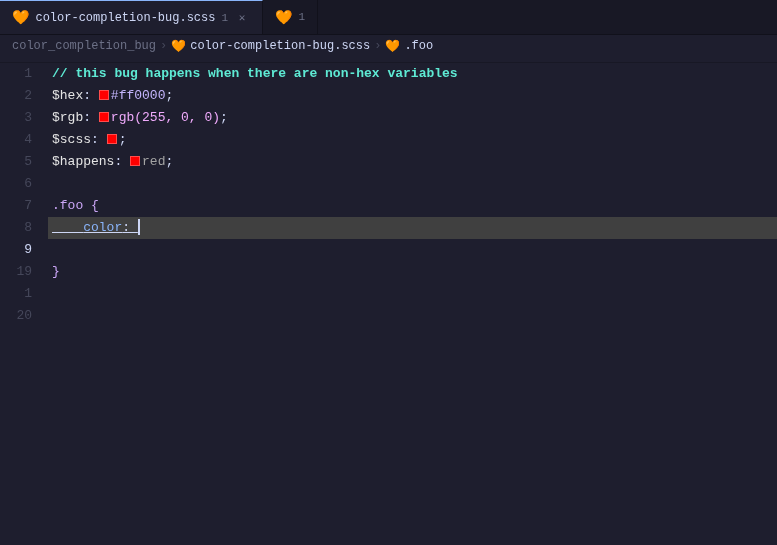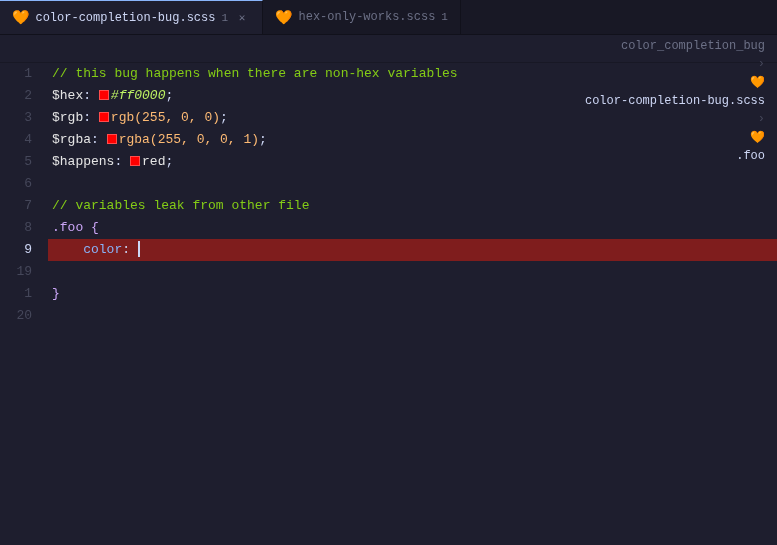--- a/index.html
+++ b/index.html
@@ -60,29 +60,28 @@
       display: flex;
       align-items: center;
       justify-content: center;
       border-radius: 3px;
       cursor: pointer;
     }
 
     
     .breadcrumb {
       display: flex;
-      align-items: flex-end;
+      align-items: flex-start;
       padding: 4px 12px;
       background-color: #1e1e2e;
       color: #6c7086;
       font-size: 12px;
       gap: 4px;
       border-bottom: 1px solid #181825;
       height: 28px;
-      flex-direction: column;
     }
 
     .breadcrumb-sep {
       color: #45475a;
     }
 
     .breadcrumb-scss-icon {
       color: #f38ba8;
     }
 
@@ -131,46 +130,47 @@
     .code-line {
       display: flex;
       align-items: center;
       height: 22px;
       line-height: 22px;
       padding-left: 4px;
       white-space: pre;
     }
 
     .code-line.active-line {
-      background-color: #7f1d1d;
+      background-color: #404040;
+      text-decoration: underline;
     }
 
     
     .color-swatch {
       display: inline-block;
       width: 10px;
       height: 10px;
       border: 1px solid rgba(255,255,255,0.3);
       margin-right: 2px;
       vertical-align: middle;
       position: relative;
       top: -1px;
     }
 
     
-    .c-comment { color: #84cc16; }
+    .c-comment { color: #5eead4; font-weight: bold; }
     .c-variable { color: #e5e5e5; }
     .c-selector { color: #cba6f7; }
     .c-brace { color: #cba6f7; }
     .c-keyword { color: #89b4fa; }
     .c-punct { color: #cdd6f4; }
     .c-plain { color: #cdd6f4; }
-    .c-hash { color: #bef264; font-style: italic; }
-    .c-func { color: #fdba74; }
-    .c-red-name { color: #e5e5e5; }
+    .c-hash { color: #c4b5fd; }
+    .c-func { color: #f0abfc; }
+    .c-red-name { color: #a3a3a3; }
 
     .cursor {
       display: inline-block;
       width: 2px;
       height: 16px;
       background-color: #cdd6f4;
       vertical-align: middle;
       animation: blink 1s infinite;
       position: relative;
       top: -1px;
@@ -186,21 +186,20 @@
 
 <div class="tab-bar">
   <div class="tab active">
     <span class="tab-icon">🧡</span>
     <span>color-completion-bug.scss</span>
     <span style="font-size:11px;color:#6c7086;">1</span>
     <span class="tab-close">✕</span>
   </div>
   <div class="tab">
     <span class="tab-icon">🧡</span>
-    <span>hex-only-works.scss</span>
     <span style="font-size:11px;color:#6c7086;">1</span>
   </div>
 </div>
 
 <div class="breadcrumb">
   <span class="breadcrumb-item folder">color_completion_bug</span>
   <span class="breadcrumb-sep">›</span>
   <span class="breadcrumb-scss-icon">🧡</span>
   <span class="breadcrumb-item">color-completion-bug.scss</span>
   <span class="breadcrumb-sep">›</span>
@@ -233,32 +232,29 @@
 
     <div class="code-line">
       <span class="c-variable">$hex</span><span class="c-punct">: </span><span class="color-swatch" style="background-color:#ff0000;"></span><span class="c-hash">#ff0000</span><span class="c-punct">;</span>
     </div>
 
     <div class="code-line">
       <span class="c-variable">$rgb</span><span class="c-punct">: </span><span class="color-swatch" style="background-color:#ff0000;"></span><span class="c-func">rgb(255, 0, 0)</span><span class="c-punct">;</span>
     </div>
 
     <div class="code-line">
-      <span class="c-variable">$rgba</span><span class="c-punct">: </span><span class="color-swatch" style="background-color:#ff0000;"></span><span class="c-func">rgba(255, 0, 0, 1)</span><span class="c-punct">;</span>
+      <span class="c-variable">$scss</span><span class="c-punct">: </span><span class="color-swatch" style="background-color:#ff0000;"></span><span class="c-punct">;</span>
     </div>
 
     <div class="code-line">
       <span class="c-variable">$happens</span><span class="c-punct">: </span><span class="color-swatch" style="background-color:#ff0000;"></span><span class="c-red-name">red</span><span class="c-punct">;</span>
     </div>
 
     <div class="code-line">&nbsp;</div>
 
-    <div class="code-line">
-      <span class="c-comment">// variables leak from other file</span>
-    </div>
 
     <div class="code-line">
       <span class="c-selector">.foo</span><span class="c-plain"> </span><span class="c-brace">{</span>
     </div>
 
     <div class="code-line active-line">
       <span class="c-plain">    </span><span class="c-keyword">color</span><span class="c-punct">: </span><span class="cursor"></span>
     </div>
 
     <div class="code-line">&nbsp;</div>

